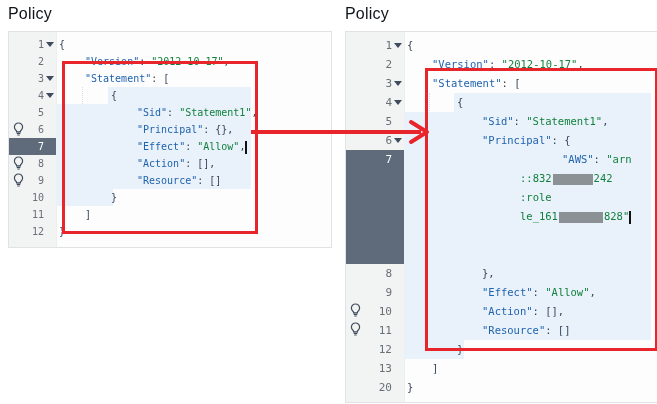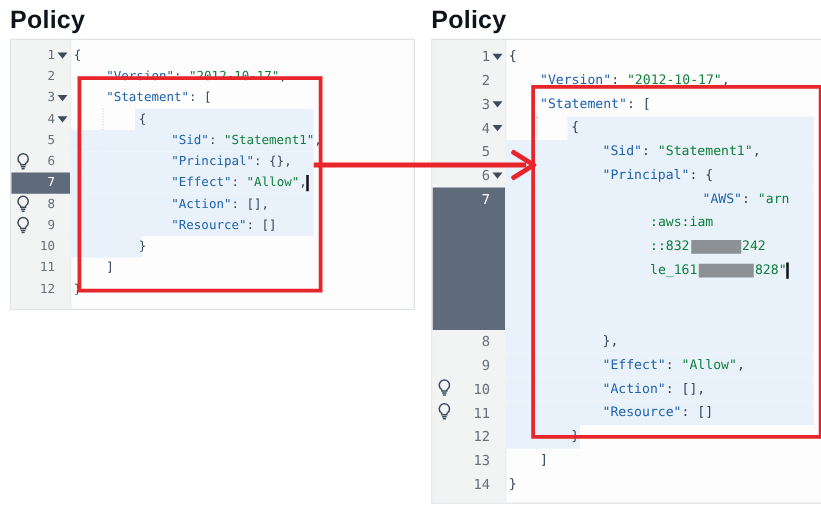--- a/index.html
+++ b/index.html
@@ -3,21 +3,21 @@
 <meta charset="utf-8">
 <style>
   html,body{margin:0;padding:0;background:#ffffff;}
   :root{
     --red:#e8252a; --sel:#e9f2fb; --active-gutter:#5f6b7a;
     --key:#1f62ad; --str:#12803c; --punc:#37475a;
     --gutter-bg:#f2f3f3; --ln:#687078; --redact:#8c9196;
   }
   .canvas{position:relative;width:657px;height:404px;background:#fff;
     font-family:"Liberation Sans",sans-serif;overflow:hidden;}
-  .title{position:absolute;font-size:20px;color:#0f141a;font-weight:700;letter-spacing:.2px;}
+  .title{position:absolute;font-size:16px;color:#0f141a;font-weight:400;letter-spacing:.2px;}
   .editor{position:absolute;border:1px solid #dfe3e6;background:#fdfdfe;overflow:hidden;}
   #editor-left{left:8px;top:31px;width:322px;height:215px;}
   #editor-right{left:345px;top:31px;width:311px;height:370px;}
   .gutter-col{position:absolute;left:0;top:0;bottom:0;background:var(--gutter-bg);
     border-right:1px solid #eceef0;}
   #editor-left .gutter-col{width:47px;}
   #editor-right .gutter-col{width:58px;}
   .lines{position:absolute;left:0;top:4px;right:0;}
   .row{display:flex;position:relative;}
   .gut{display:flex;justify-content:flex-end;align-items:flex-start;position:relative;flex:none;z-index:2;}
@@ -265,22 +265,22 @@
           </div>
         </div>
         <div class="row active tall" style="height: 114px;">
           <div class="gut" style="width: 58px;">
             <span class="ln" style="height: 19px;">7</span>
             <span class="fold-slot" style="height: 19px;"></span>
           </div>
           <div class="code">
             <div class="sel" style="left: 0px; width: 247px;"></div>
             <div class="crow" style="height: 19px; line-height: 19px; padding-left: 158px;"><span class="tk-k">"AWS"</span><span class="tk-p">: </span><span class="tk-s">"arn</span></div>
-            <div class="crow" style="height: 19px; line-height: 19px; padding-left: 116px;"><span class="tk-s">:aws:iam</span></div>
             <div class="crow" style="height: 19px; line-height: 19px; padding-left: 116px;"><span class="tk-s">::832</span><span class="redact" style="width: 40px;"></span><span class="tk-s">242</span></div>
+            <div class="crow" style="height: 19px; line-height: 19px; padding-left: 116px;"><span class="tk-s">:role</span></div>
             <div class="crow" style="height: 19px; line-height: 19px; padding-left: 116px;"><span class="tk-s">le_161</span><span class="redact" style="width: 44px;"></span><span class="tk-s">828"</span><span class="cursor"></span></div>
           </div>
         </div>
         <div class="row" style="height: 19px;">
           <div class="gut" style="width: 58px;">
             <span class="ln" style="height: 19px;">8</span>
             <span class="fold-slot" style="height: 19px;"></span>
           </div>
           <div class="code">
             <div class="sel" style="left: 0px; width: 247px;"></div>
@@ -339,21 +339,21 @@
           <div class="gut" style="width: 58px; align-items: center;">
             <span class="ln" style="height: 19px;">13</span>
             <span class="fold-slot" style="height: 19px;"></span>
           </div>
           <div class="code">
             <div class="crow" style="height: 19px; line-height: 19px; padding-left: 28px;"><span class="tk-p">]</span></div>
           </div>
         </div>
         <div class="row" style="height: 19px;">
           <div class="gut" style="width: 58px;">
-            <span class="ln" style="height: 19px;">14</span>
+            <span class="ln" style="height: 19px;">20</span>
             <span class="fold-slot" style="height: 19px;"></span>
           </div>
           <div class="code">
             <div class="crow" style="height: 19px; line-height: 19px; padding-left: 3px;"><span class="tk-p">}</span></div>
           </div>
         </div>
       </div>
   </div>
 
   <div class="redbox" style="left:62px;top:61px;width:190px;height:167px"></div>

